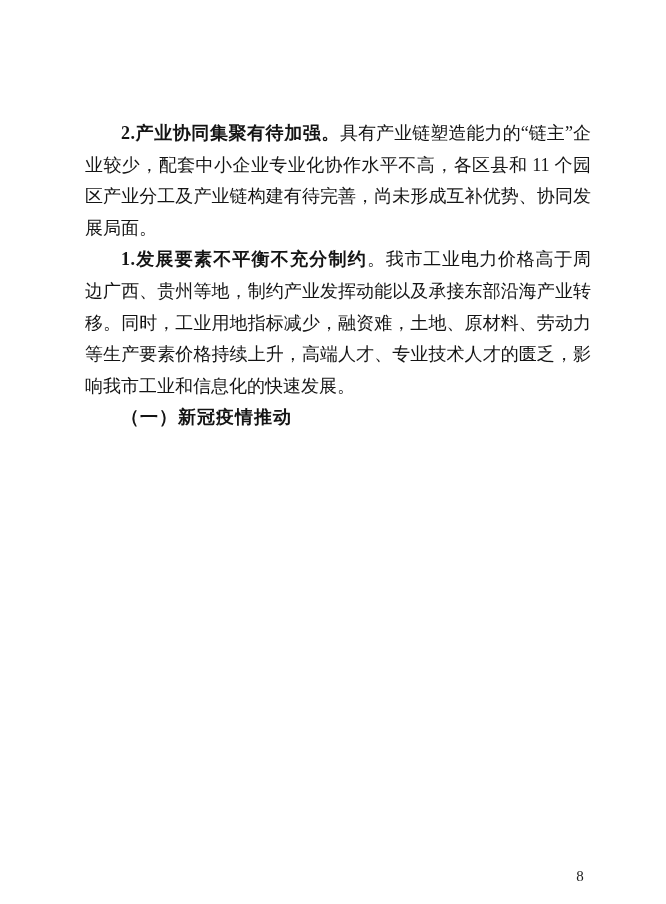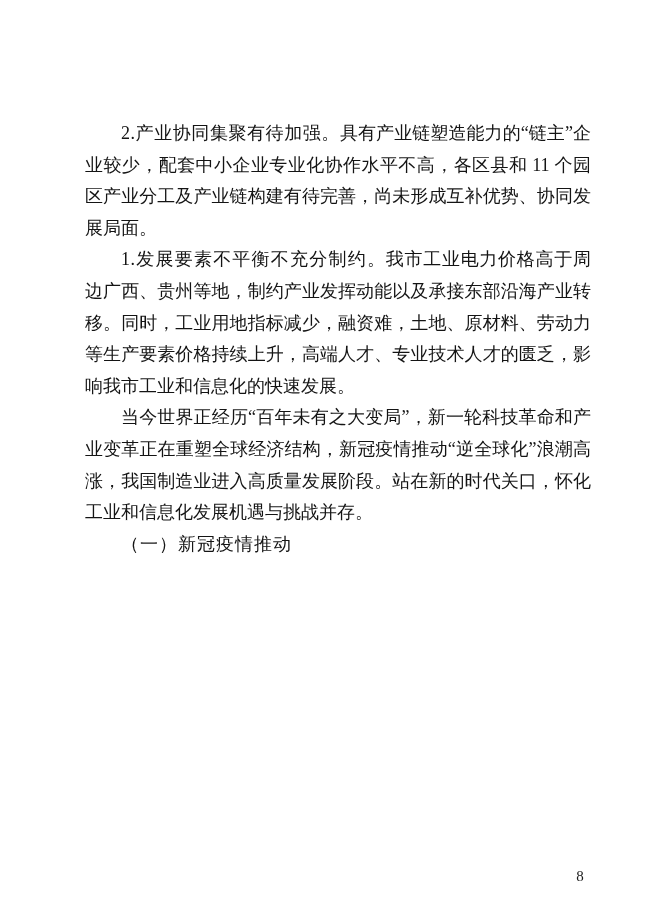--- a/index.html
+++ b/index.html
@@ -33,21 +33,21 @@
   .para {
     font-size: 18px;
     line-height: 31.6px;
     text-align: justify;
     text-justify: inter-character;
     text-indent: 2em;
     color: #141414;
   }
 
   .para .lead {
-    font-weight: normal;
+    font-weight: bold;
     letter-spacing: 0.5px;
   }
 
   .para.heading .lead {
     letter-spacing: 1px;
   }
 
   .page-number {
     position: absolute;
     left: 570px;
@@ -59,17 +59,16 @@
     color: #1c1c1c;
   }
 </style>
 </head>
 <body>
 
 <div class="page">
   <div class="content" id="document-body">
       <p class="para"><span class="lead">2.产业协同集聚有待加强。</span><span>具有产业链塑造能力的“链主”企业较少，配套中小企业专业化协作水平不高，各区县和 11 个园区产业分工及产业链构建有待完善，尚未形成互补优势、协同发展局面。</span></p>
       <p class="para"><span class="lead">1.发展要素不平衡不充分制约</span><span>。我市工业电力价格高于周边广西、贵州等地，制约产业发挥动能以及承接东部沿海产业转移。同时，工业用地指标减少，融资难，土地、原材料、劳动力等生产要素价格持续上升，高端人才、专业技术人才的匮乏，影响我市工业和信息化的快速发展。</span></p>
-      <p class="para"><span>当今世界正经历“百年未有之大变局”，新一轮科技革命和产业变革正在重塑全球经济结构，新冠疫情推动“逆全球化”浪潮高涨，我国制造业进入高质量发展阶段。站在新的时代关口，怀化工业和信息化发展机遇与挑战并存。</span></p>
       <p class="para heading"><span class="lead">（一）新冠疫情推动</span></p>
     </div>
   <div class="page-number">8</div>
 </div>
 
 </body></html>

